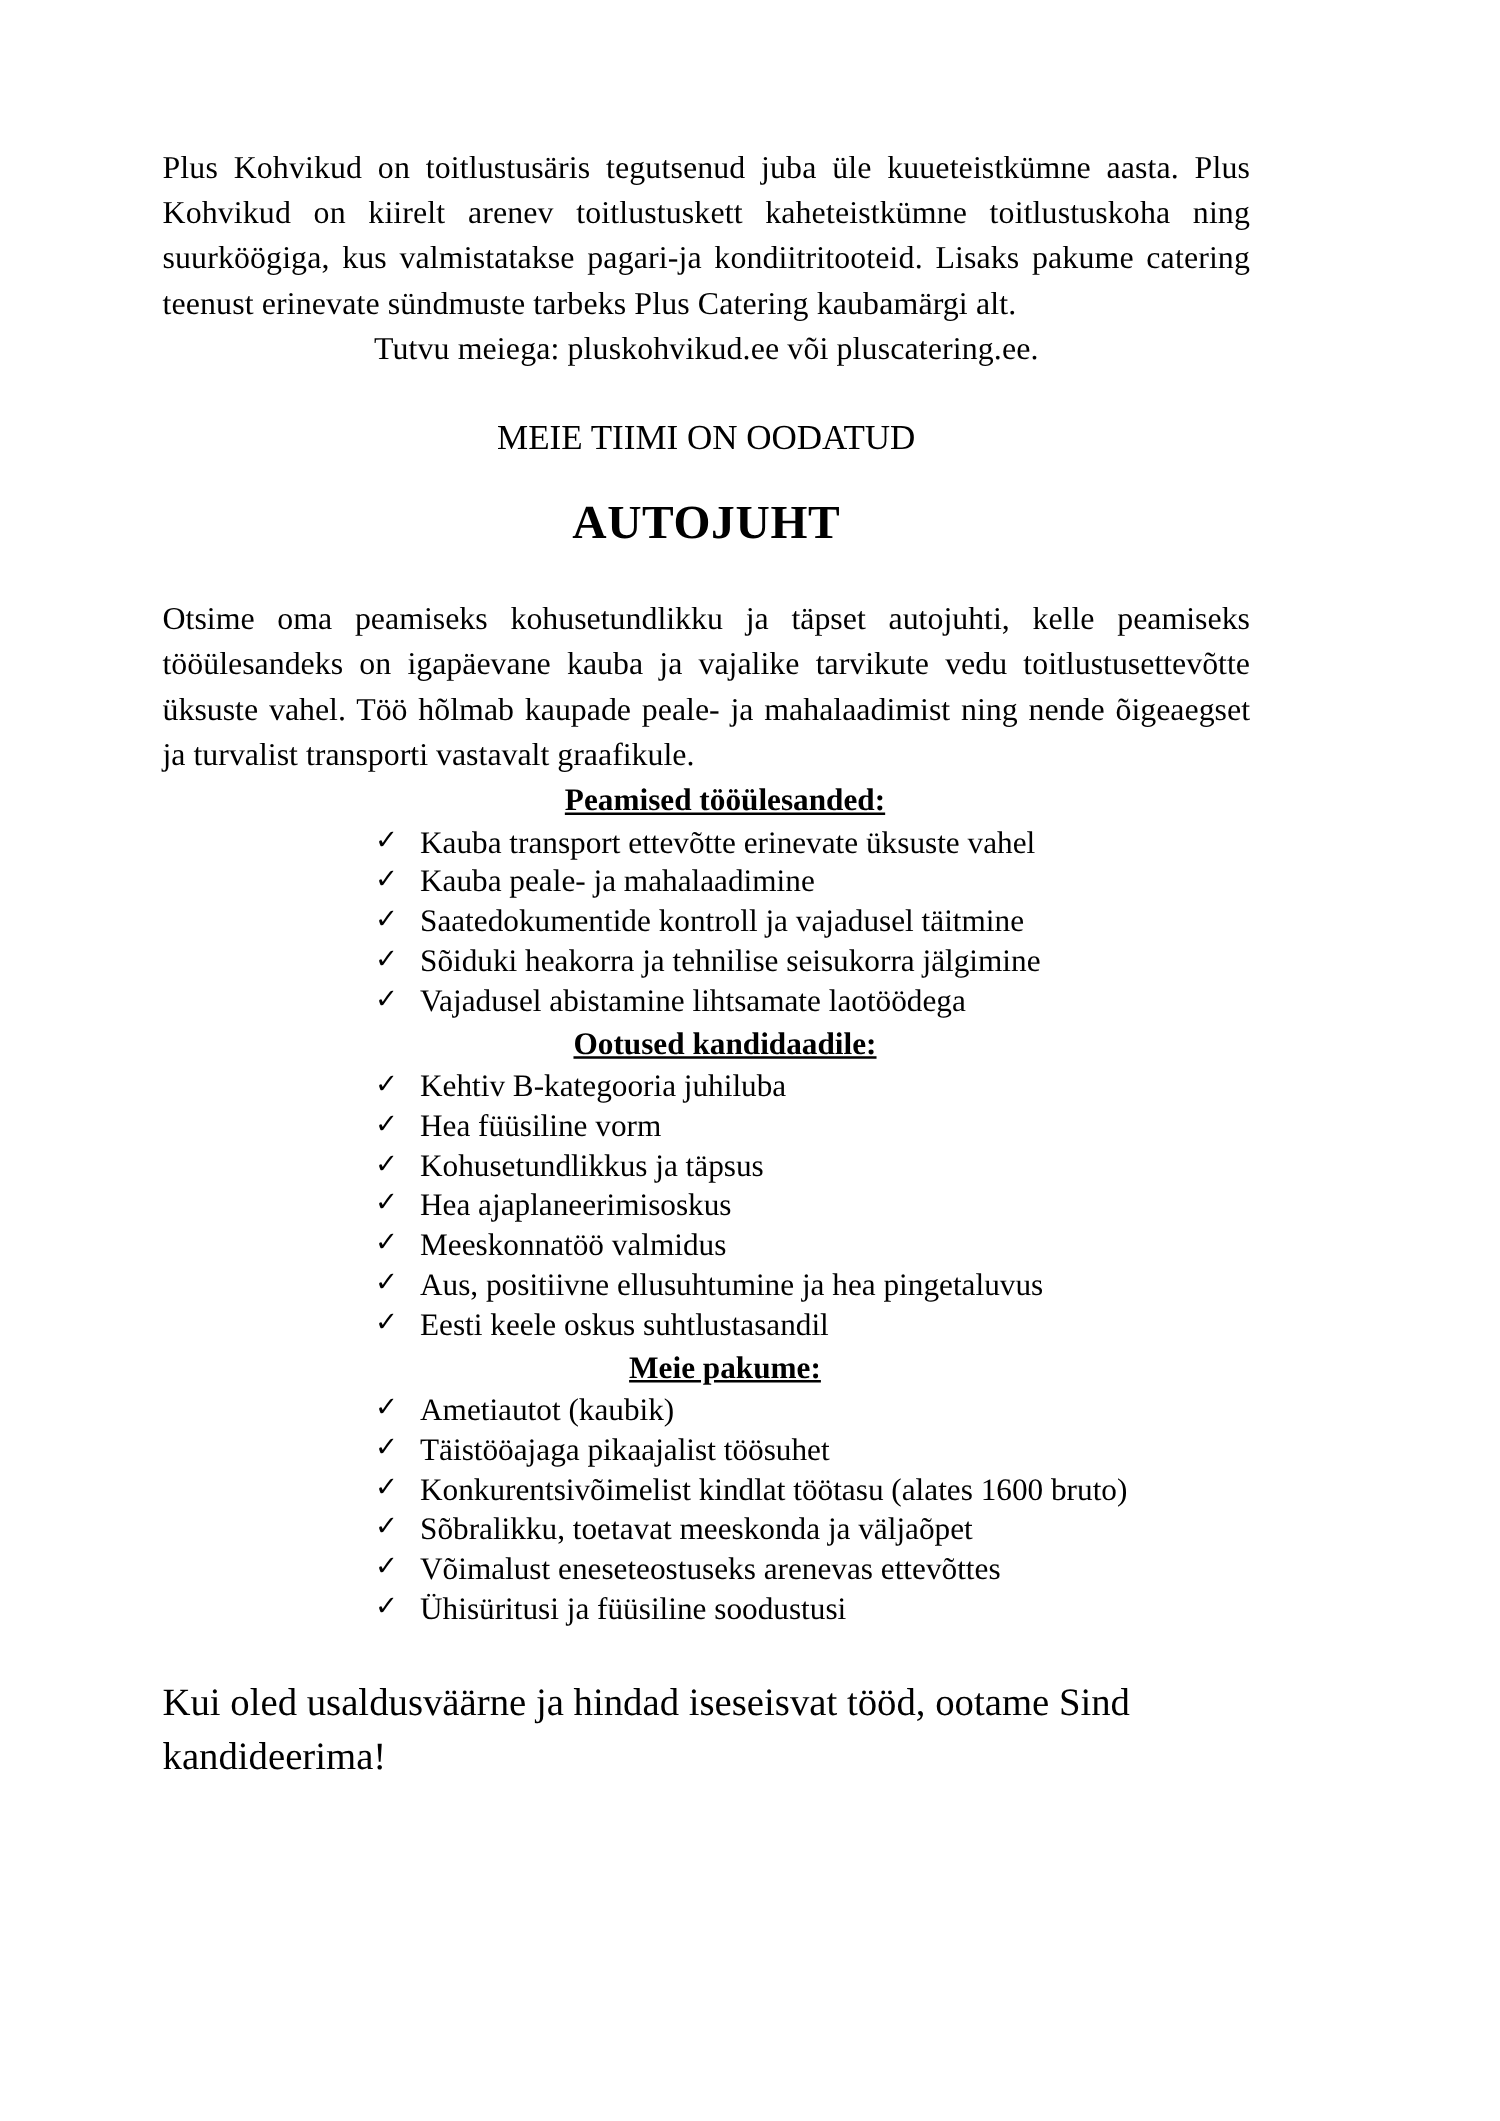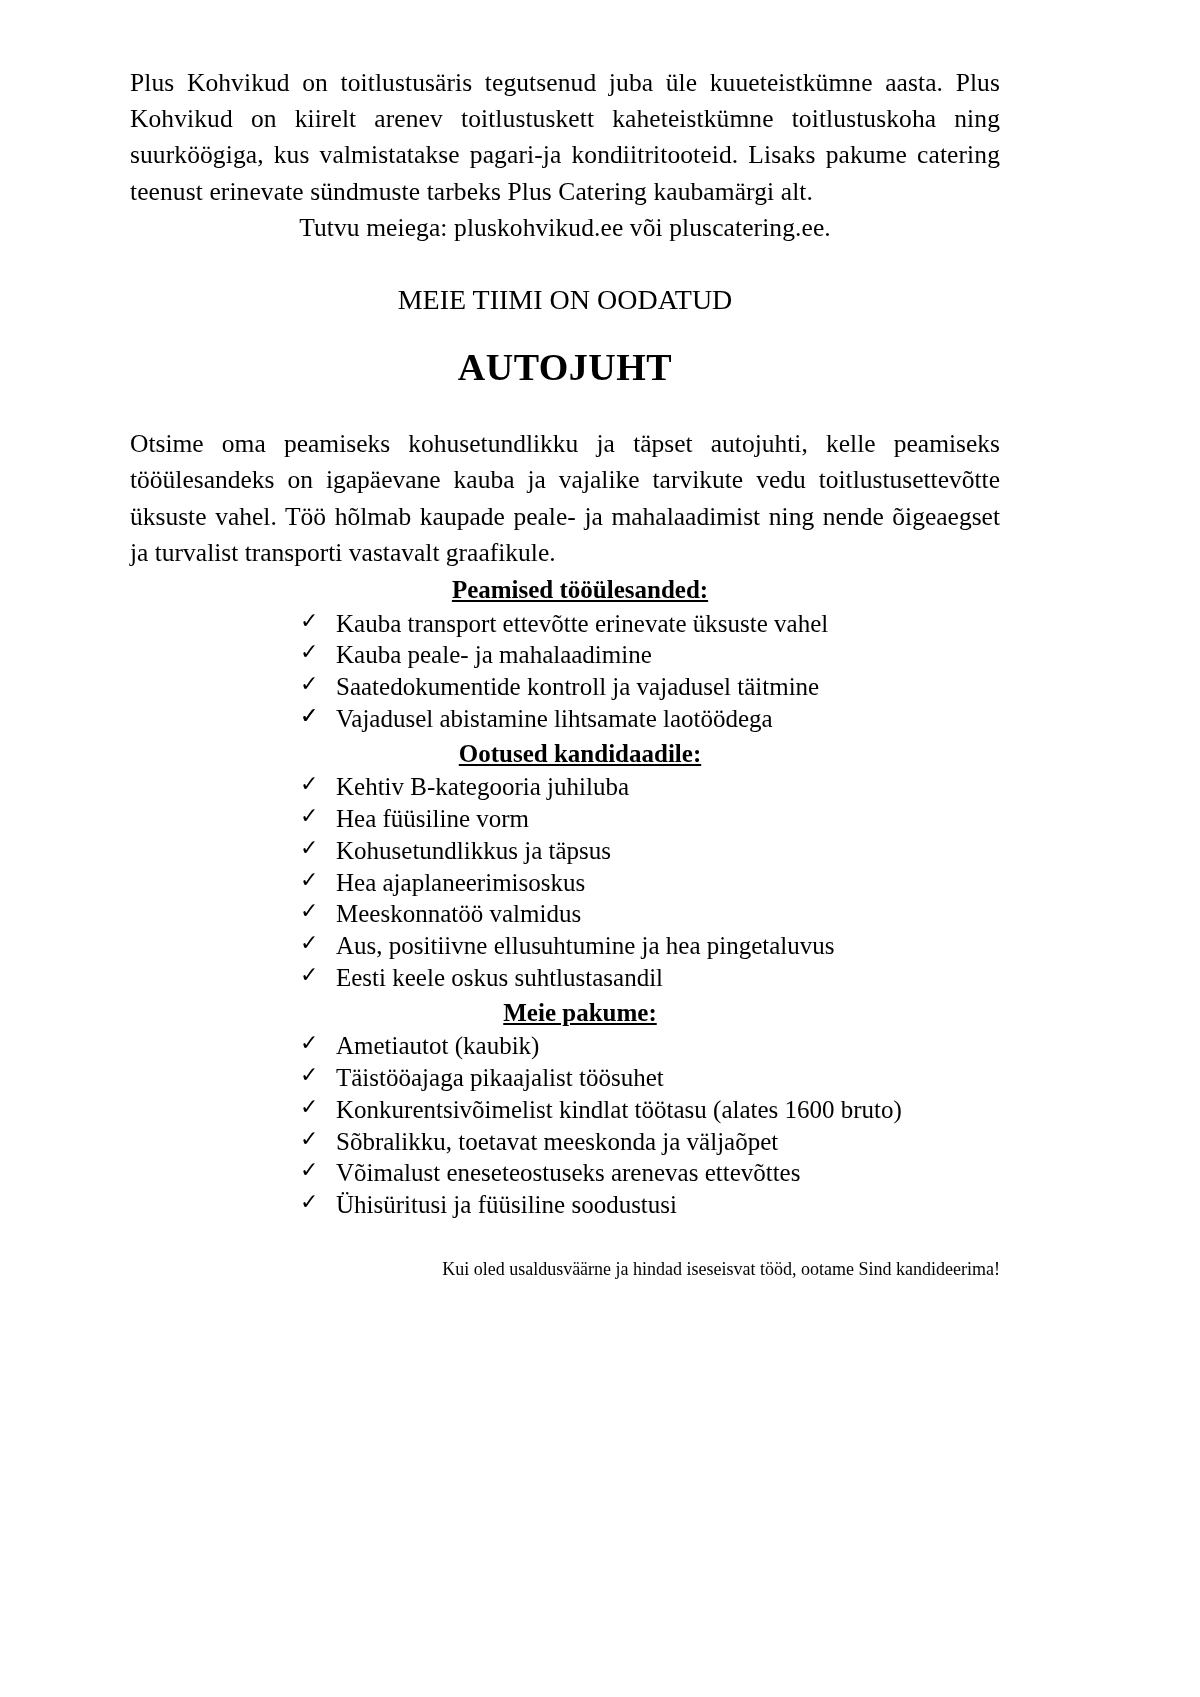--- a/index.html
+++ b/index.html
@@ -11,21 +11,21 @@
     font-family: "Liberation Serif", "DejaVu Serif", serif;
     color: #000000;
   }
   .page {
     position: relative;
     width: 1200px;
     height: 1634px;
     margin: 0 auto;
     background: #ffffff;
     box-sizing: border-box;
-    padding: 65px 200px 0 130px;
+    padding: 116px 200px 0 130px;
     overflow: hidden;
   }
   .doc {
     width: 870px;
   }
 
   
   .intro {
     font-size: 25.5px;
     line-height: 1.42;
@@ -97,24 +97,24 @@
   ul.checklist > li .tick {
     position: absolute;
     left: 0;
     top: -1px;
     font-size: 22px;
     line-height: inherit;
   }
 
   
   .closing {
-    font-size: 18px;
+    font-size: 31px;
     line-height: 1.4;
     margin: 36px 0 0 0;
-    text-align: right;
+    text-align: left;
   }
 </style>
 </head>
 <body>
 
 <div class="page">
   <div class="doc">
 
     <p class="intro"><span>Plus Kohvikud on toitlustusäris tegutsenud juba üle kuueteistkümne aasta. Plus Kohvikud on kiirelt arenev toitlustuskett kaheteistkümne toitlustuskoha ning suurköögiga, kus valmistatakse pagari-ja kondiitritooteid. Lisaks pakume catering teenust erinevate sündmuste tarbeks Plus Catering kaubamärgi alt.</span><span class="intro-tail">Tutvu meiega: pluskohvikud.ee või pluscatering.ee.</span></p>
 
@@ -123,21 +123,21 @@
     <h1 class="title">AUTOJUHT</h1>
 
     <p class="lead">Otsime oma peamiseks kohusetundlikku ja täpset autojuhti, kelle peamiseks tööülesandeks on igapäevane kauba ja vajalike tarvikute vedu toitlustusettevõtte üksuste vahel. Töö hõlmab kaupade peale- ja mahalaadimist ning nende õigeaegset ja turvalist transporti vastavalt graafikule.</p>
 
     <div class="section">
       <div class="section-heading">Peamised tööülesanded:</div>
       <ul class="checklist">
         <li><span class="tick">✓</span><span>Kauba transport ettevõtte erinevate üksuste vahel</span></li>
         <li><span class="tick">✓</span><span>Kauba peale- ja mahalaadimine</span></li>
         <li><span class="tick">✓</span><span>Saatedokumentide kontroll ja vajadusel täitmine</span></li>
-        <li><span class="tick">✓</span></li>
+        <li><span class="tick">✓</span><span>Sõiduki heakorra ja tehnilise seisukorra jälgimine</span></li>
         <li><span class="tick">✓</span><span>Vajadusel abistamine lihtsamate laotöödega</span></li>
       </ul>
     </div>
 
     <div class="section">
       <div class="section-heading">Ootused kandidaadile:</div>
       <ul class="checklist">
         <li><span class="tick">✓</span><span>Kehtiv B-kategooria juhiluba</span></li>
         <li><span class="tick">✓</span><span>Hea füüsiline vorm</span></li>
         <li><span class="tick">✓</span><span>Kohusetundlikkus ja täpsus</span></li>

